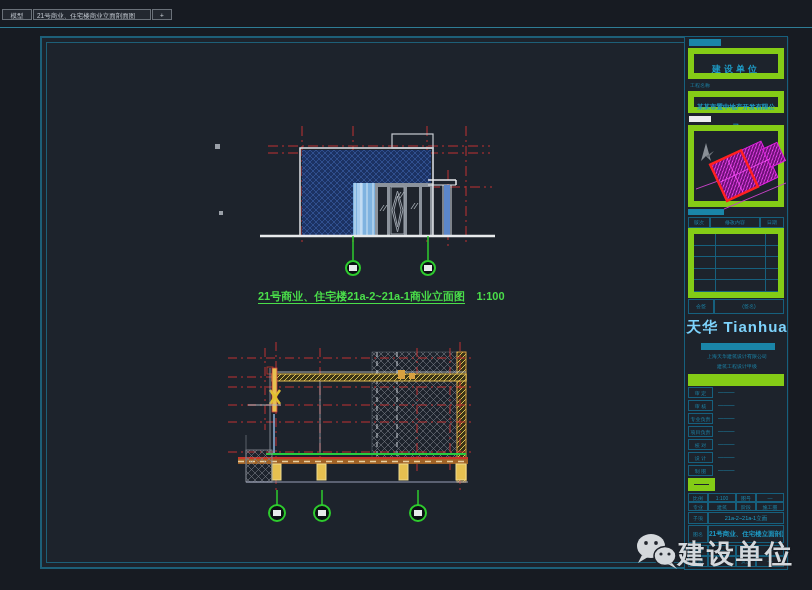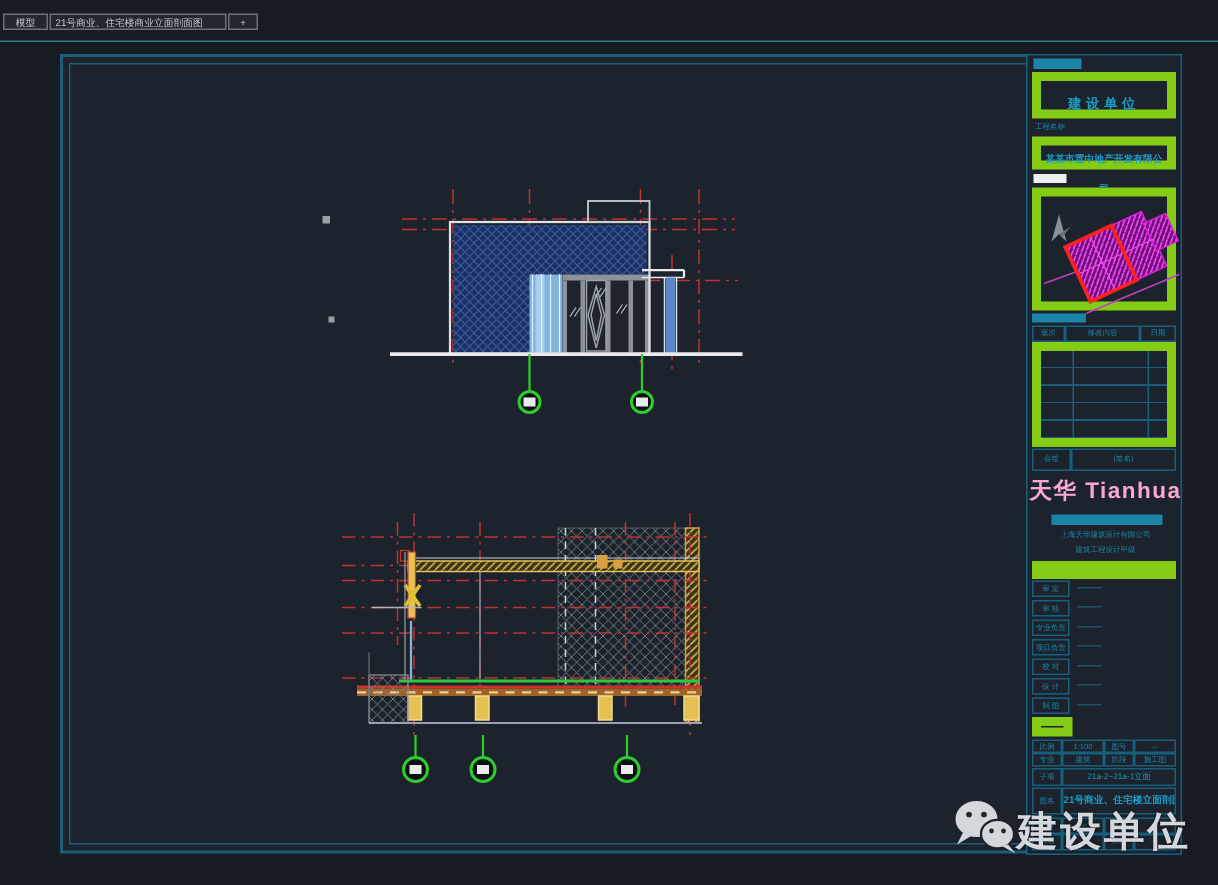--- a/index.html
+++ b/index.html
@@ -31,21 +31,21 @@
   .tb .abs{position:absolute;}
   .tb .box{border:6px solid #84cc16;}
   .chip{background:#1a85a8;}
   .chip-white{background:#eceef0;}
   .tb .c-big{font-size:9px;font-weight:bold;letter-spacing:3px;text-align:center;color:#1e9cc7;}
   .tb .c-mid{font-size:6.5px;font-weight:bold;text-align:center;color:#1e9cc7;}
   .tb .c-sm{font-size:5px;color:#1b86ab;white-space:nowrap;overflow:hidden;}
   .tb .c-ctr{text-align:center;}
   .revgrid{background-image:repeating-linear-gradient(to bottom,transparent 0,transparent 10.6px,#16607e 10.6px,#16607e 11.6px);}
   .vline{position:absolute;top:0;bottom:0;width:1px;background:#16607e;}
-  .logo{font-size:15px;font-weight:bold;color:#f9a8d4;text-align:center;letter-spacing:1px;}
+  .logo{font-size:15px;font-weight:bold;color:#7dd3fc;text-align:center;letter-spacing:1px;}
   .fieldrow{position:absolute;left:0;width:104px;height:13px;}
   .fieldrow .lbl{position:absolute;left:3px;top:1px;width:25px;height:11px;border:1px solid #16607e;
     font-size:5px;color:#1b86ab;text-align:center;line-height:11px;overflow:hidden;}
   .fieldrow .val{position:absolute;left:33px;top:1px;font-size:5.5px;color:#1e9cc7;line-height:11px;}
   .microcell{border:1px solid #16607e;font-size:5px;color:#1b86ab;text-align:center;
     overflow:hidden;white-space:nowrap;line-height:8px;}
   
   .watermark{position:absolute;left:636px;top:533px;display:flex;align-items:center;z-index:20;}
   .watermark .wm-text{font-size:27px;font-weight:bold;color:#d4d8dc;letter-spacing:2px;
     text-shadow:0 0 2px rgba(0,0,0,.6);}
@@ -141,20 +141,24 @@
     <g>
       <line x1="163" y1="116" x2="163" y2="140" stroke="#2ecc2e" stroke-width="1.5"></line>
       <circle cx="163" cy="148" r="7" fill="#0c0f14" stroke="#2ecc2e" stroke-width="2"></circle>
       <rect x="159" y="145" width="8" height="6" fill="#e8eaec"></rect>
       <line x1="238" y1="116" x2="238" y2="140" stroke="#2ecc2e" stroke-width="1.5"></line>
       <circle cx="238" cy="148" r="7" fill="#0c0f14" stroke="#2ecc2e" stroke-width="2"></circle>
       <rect x="234" y="145" width="8" height="6" fill="#e8eaec"></rect>
     </g>
   </svg>
 
+  <div class="draw-label" style="left:258px;top:286px;">
+    <span class="t">21号商业、住宅楼21a-2~21a-1商业立面图</span>
+    <span class="s">1:100</span>
+  </div>
 
   <svg style="position:absolute;left:220px;top:340px;z-index:2;" width="270" height="190" viewBox="0 0 270 190">
     <defs>
       <pattern id="patGray" width="7" height="7" patternUnits="userSpaceOnUse">
         <path d="M0 7 L7 0 M0 0 L7 7" stroke="#7a8088" stroke-width="0.6"></path>
       </pattern>
       <pattern id="patOlive" width="5" height="5" patternUnits="userSpaceOnUse">
         <rect width="5" height="5" fill="#3a3318"></rect>
         <path d="M0 5 L5 0" stroke="#d8c050" stroke-width="1"></path>
       </pattern>

